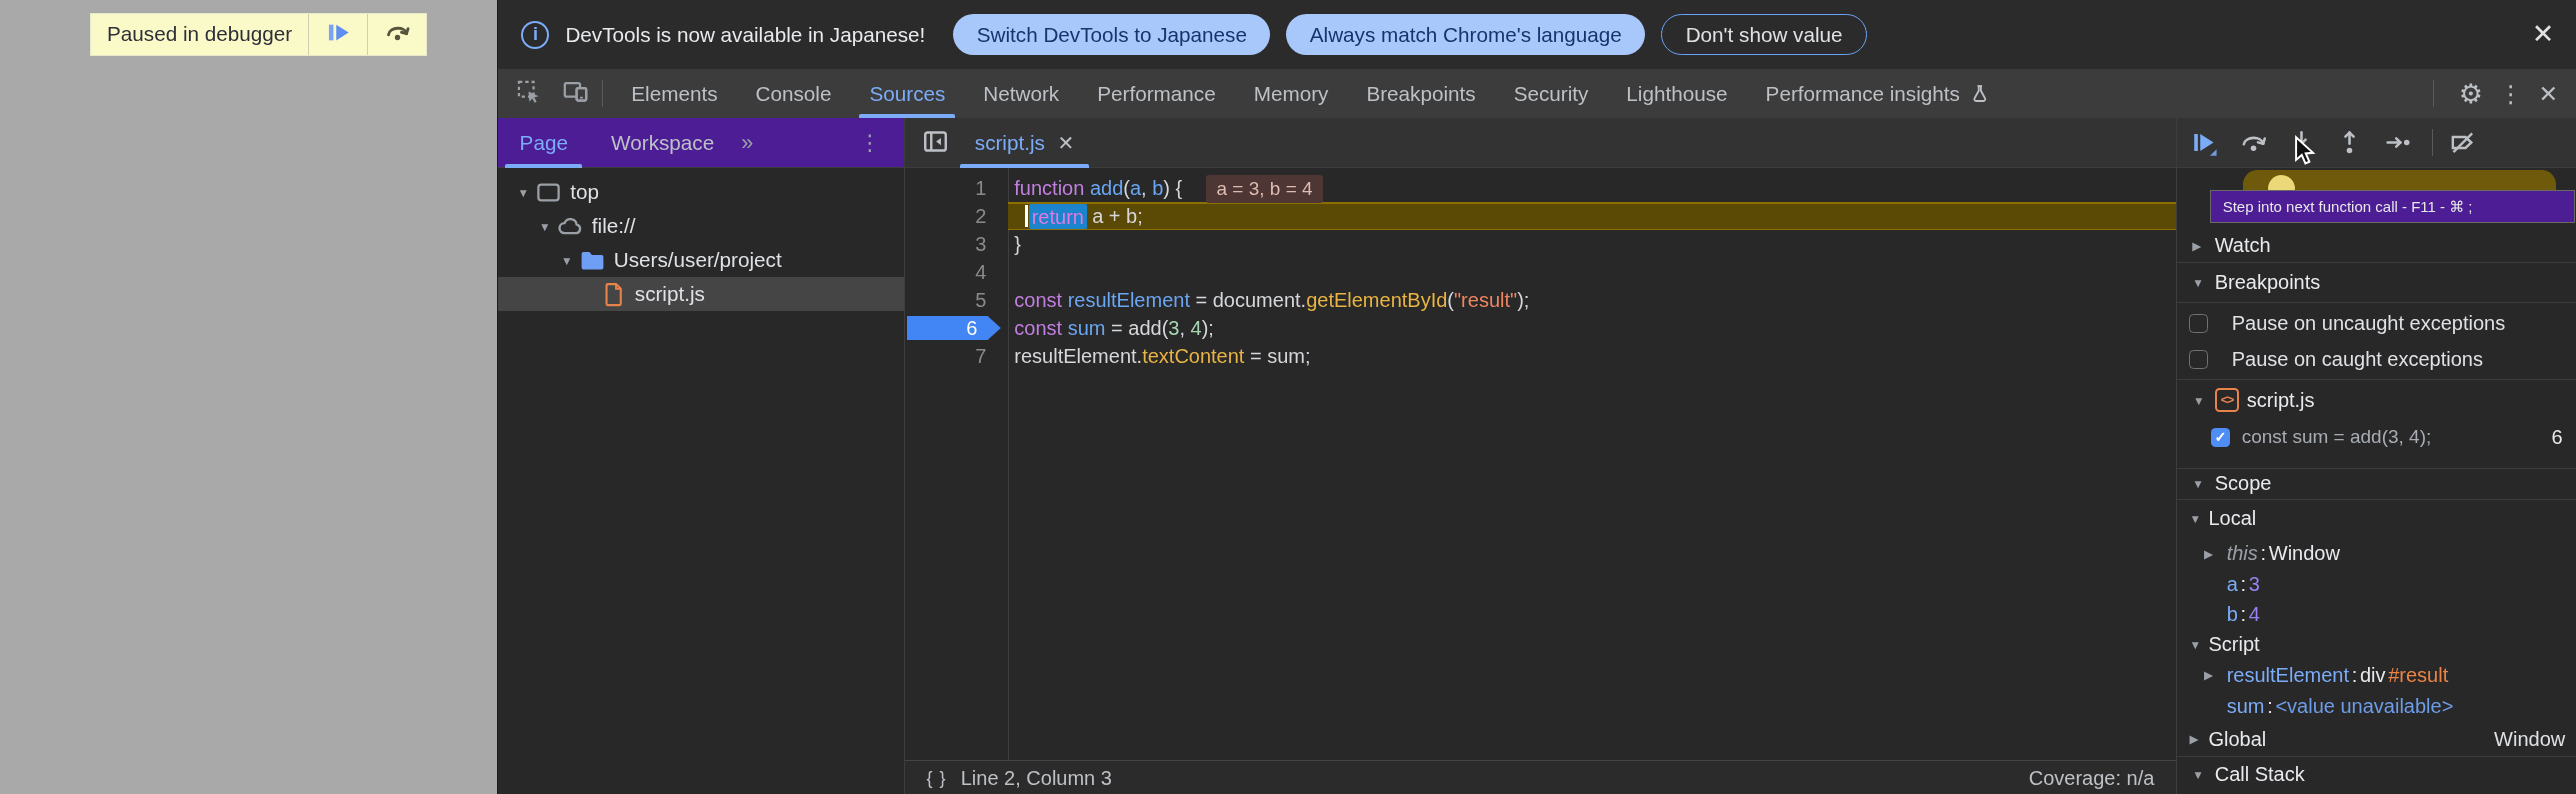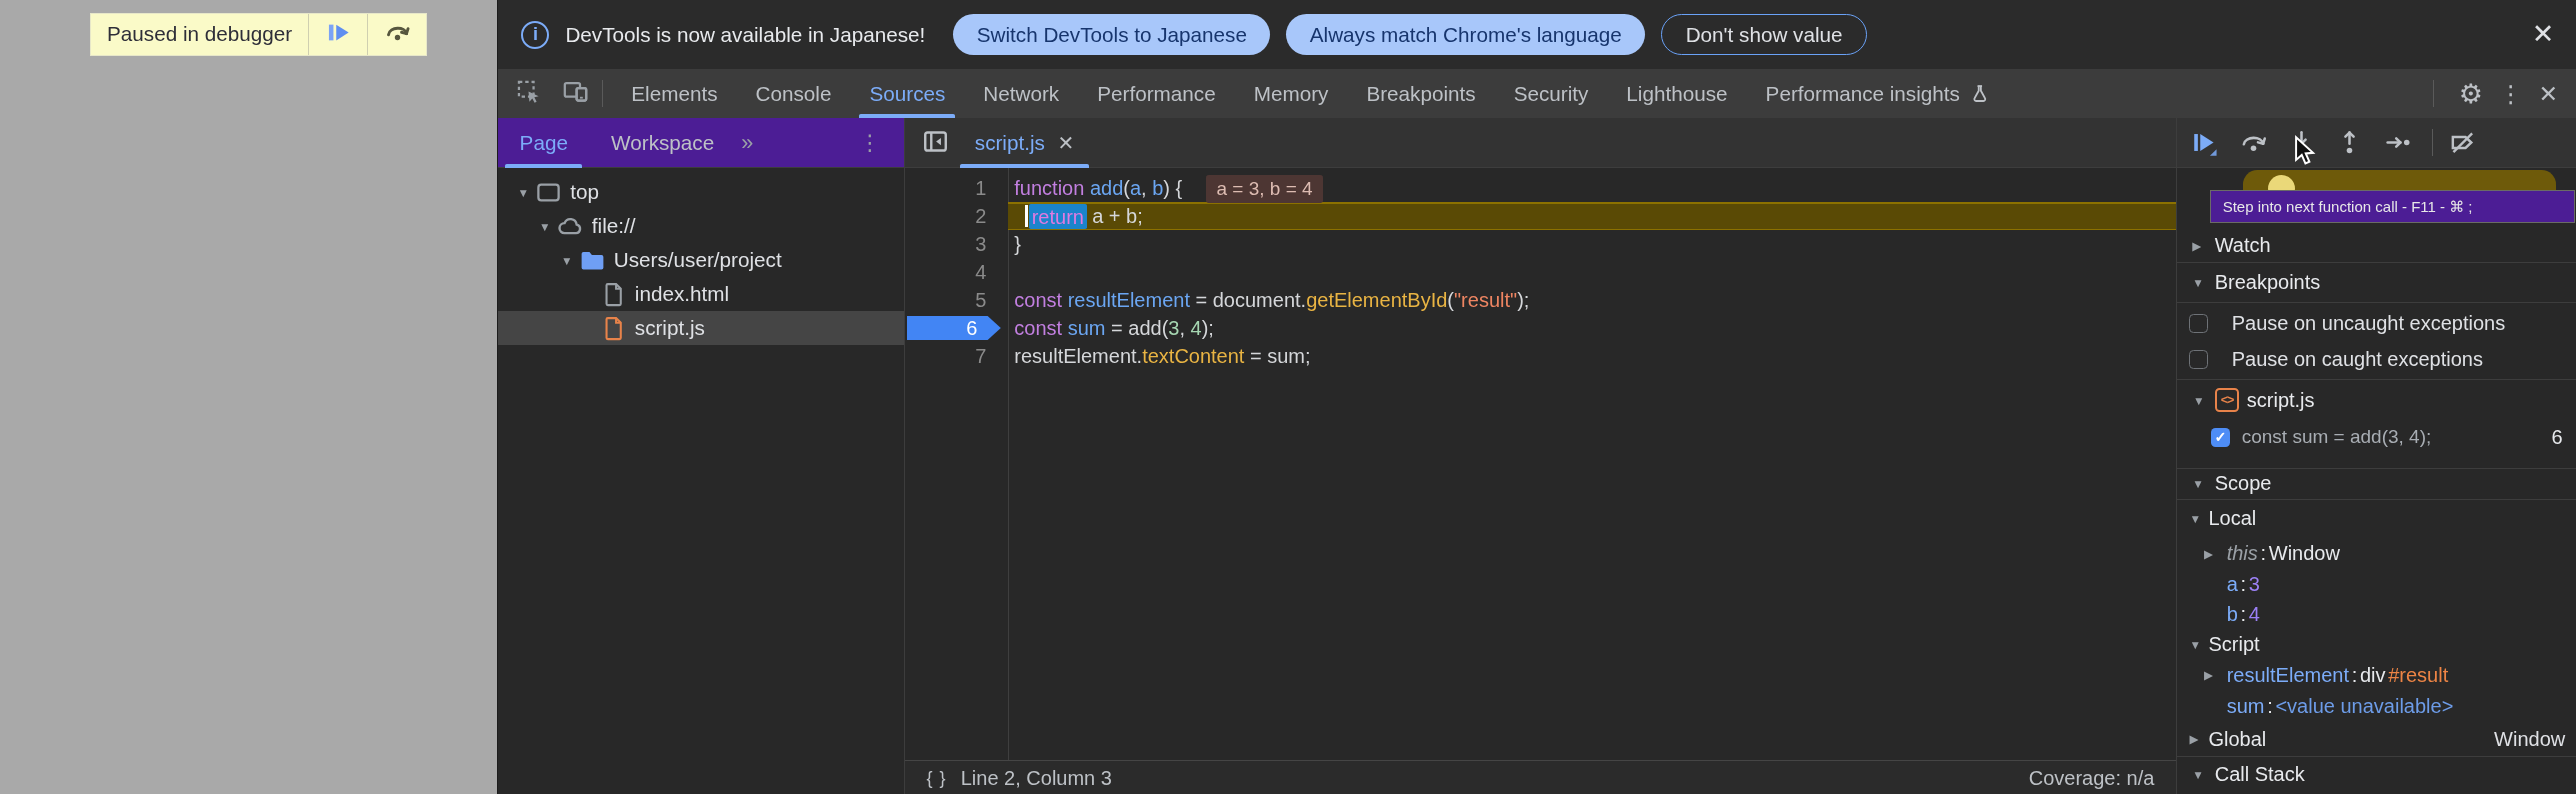--- a/index.html
+++ b/index.html
@@ -289,30 +289,20 @@
           </div>
           <div class="tree-row" style="padding-left: 58px;">
             <span class="tw-arrow">▼</span>
             <span class="tw-icon">
               <svg width="29" height="29" viewBox="0 0 24 24">
                 <path d="M3 6.5 a1.5 1.5 0 0 1 1.5 -1.5 h5 l2 2.5 h8 a1.5 1.5 0 0 1 1.5 1.5 v9 a1.5 1.5 0 0 1 -1.5 1.5 h-15 a1.5 1.5 0 0 1 -1.5 -1.5 z" fill="#6f9ff5"></path>
               </svg>
             </span>
             <span>Users/user/project</span>
           </div>
-          <div class="tree-row" style="padding-left: 79px;">
-            <span class="tw-spacer"></span>
-            <span class="tw-icon">
-              <svg width="25" height="27" viewBox="0 0 24 26" fill="none" stroke="#9aa0a6" stroke-width="2">
-                <path d="M6.5 3 h8 l4.5 4.5 v14.5 a1.2 1.2 0 0 1 -1.2 1.2 h-11.3 a1.2 1.2 0 0 1 -1.2 -1.2 v-17.8 a1.2 1.2 0 0 1 1.2 -1.2 z"></path>
-                <path d="M14.5 3 v4.5 h4.5"></path>
-              </svg>
-            </span>
-            <span>index.html</span>
-          </div>
           <div class="tree-row selected" style="padding-left: 79px;">
             <span class="tw-spacer"></span>
             <span class="tw-icon">
               <svg width="25" height="27" viewBox="0 0 24 26" fill="none" stroke="#e8834a" stroke-width="2">
                 <path d="M6.5 3 h8 l4.5 4.5 v14.5 a1.2 1.2 0 0 1 -1.2 1.2 h-11.3 a1.2 1.2 0 0 1 -1.2 -1.2 v-17.8 a1.2 1.2 0 0 1 1.2 -1.2 z"></path>
                 <path d="M14.5 3 v4.5 h4.5"></path>
               </svg>
             </span>
             <span>script.js</span>
           </div>

